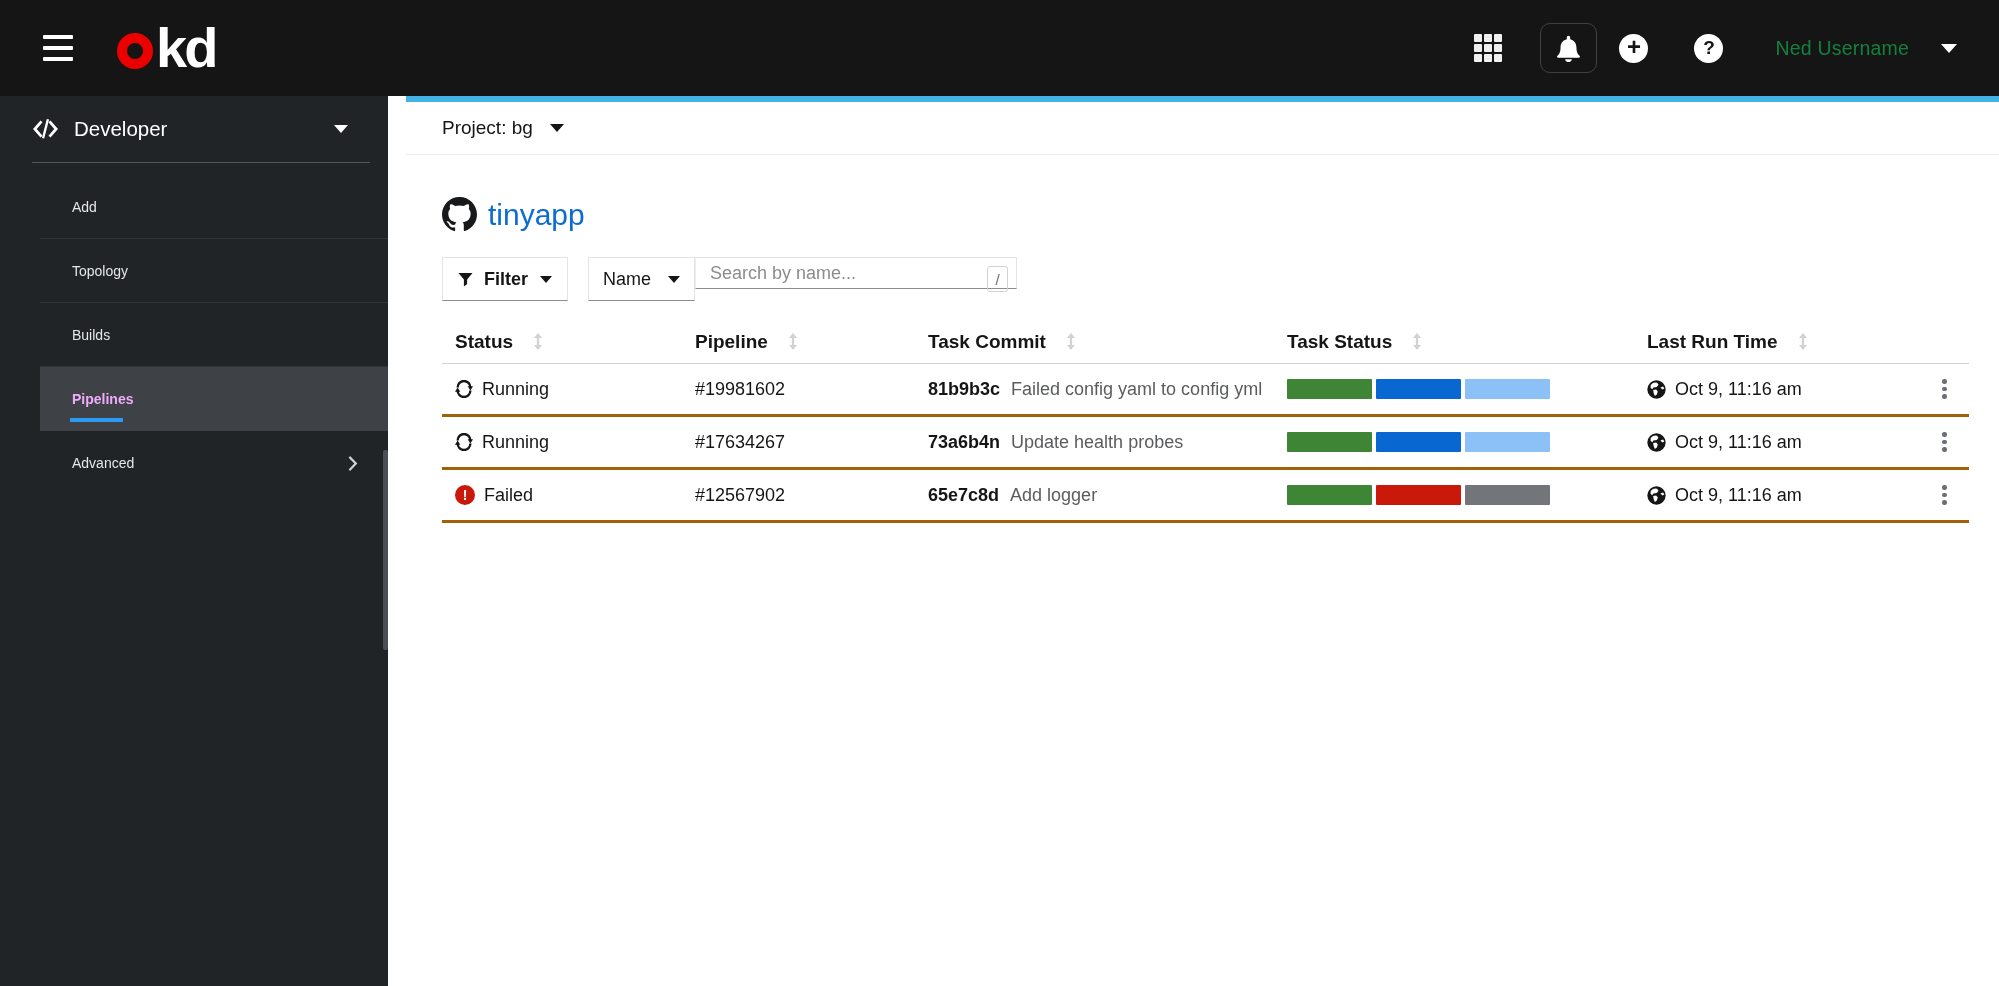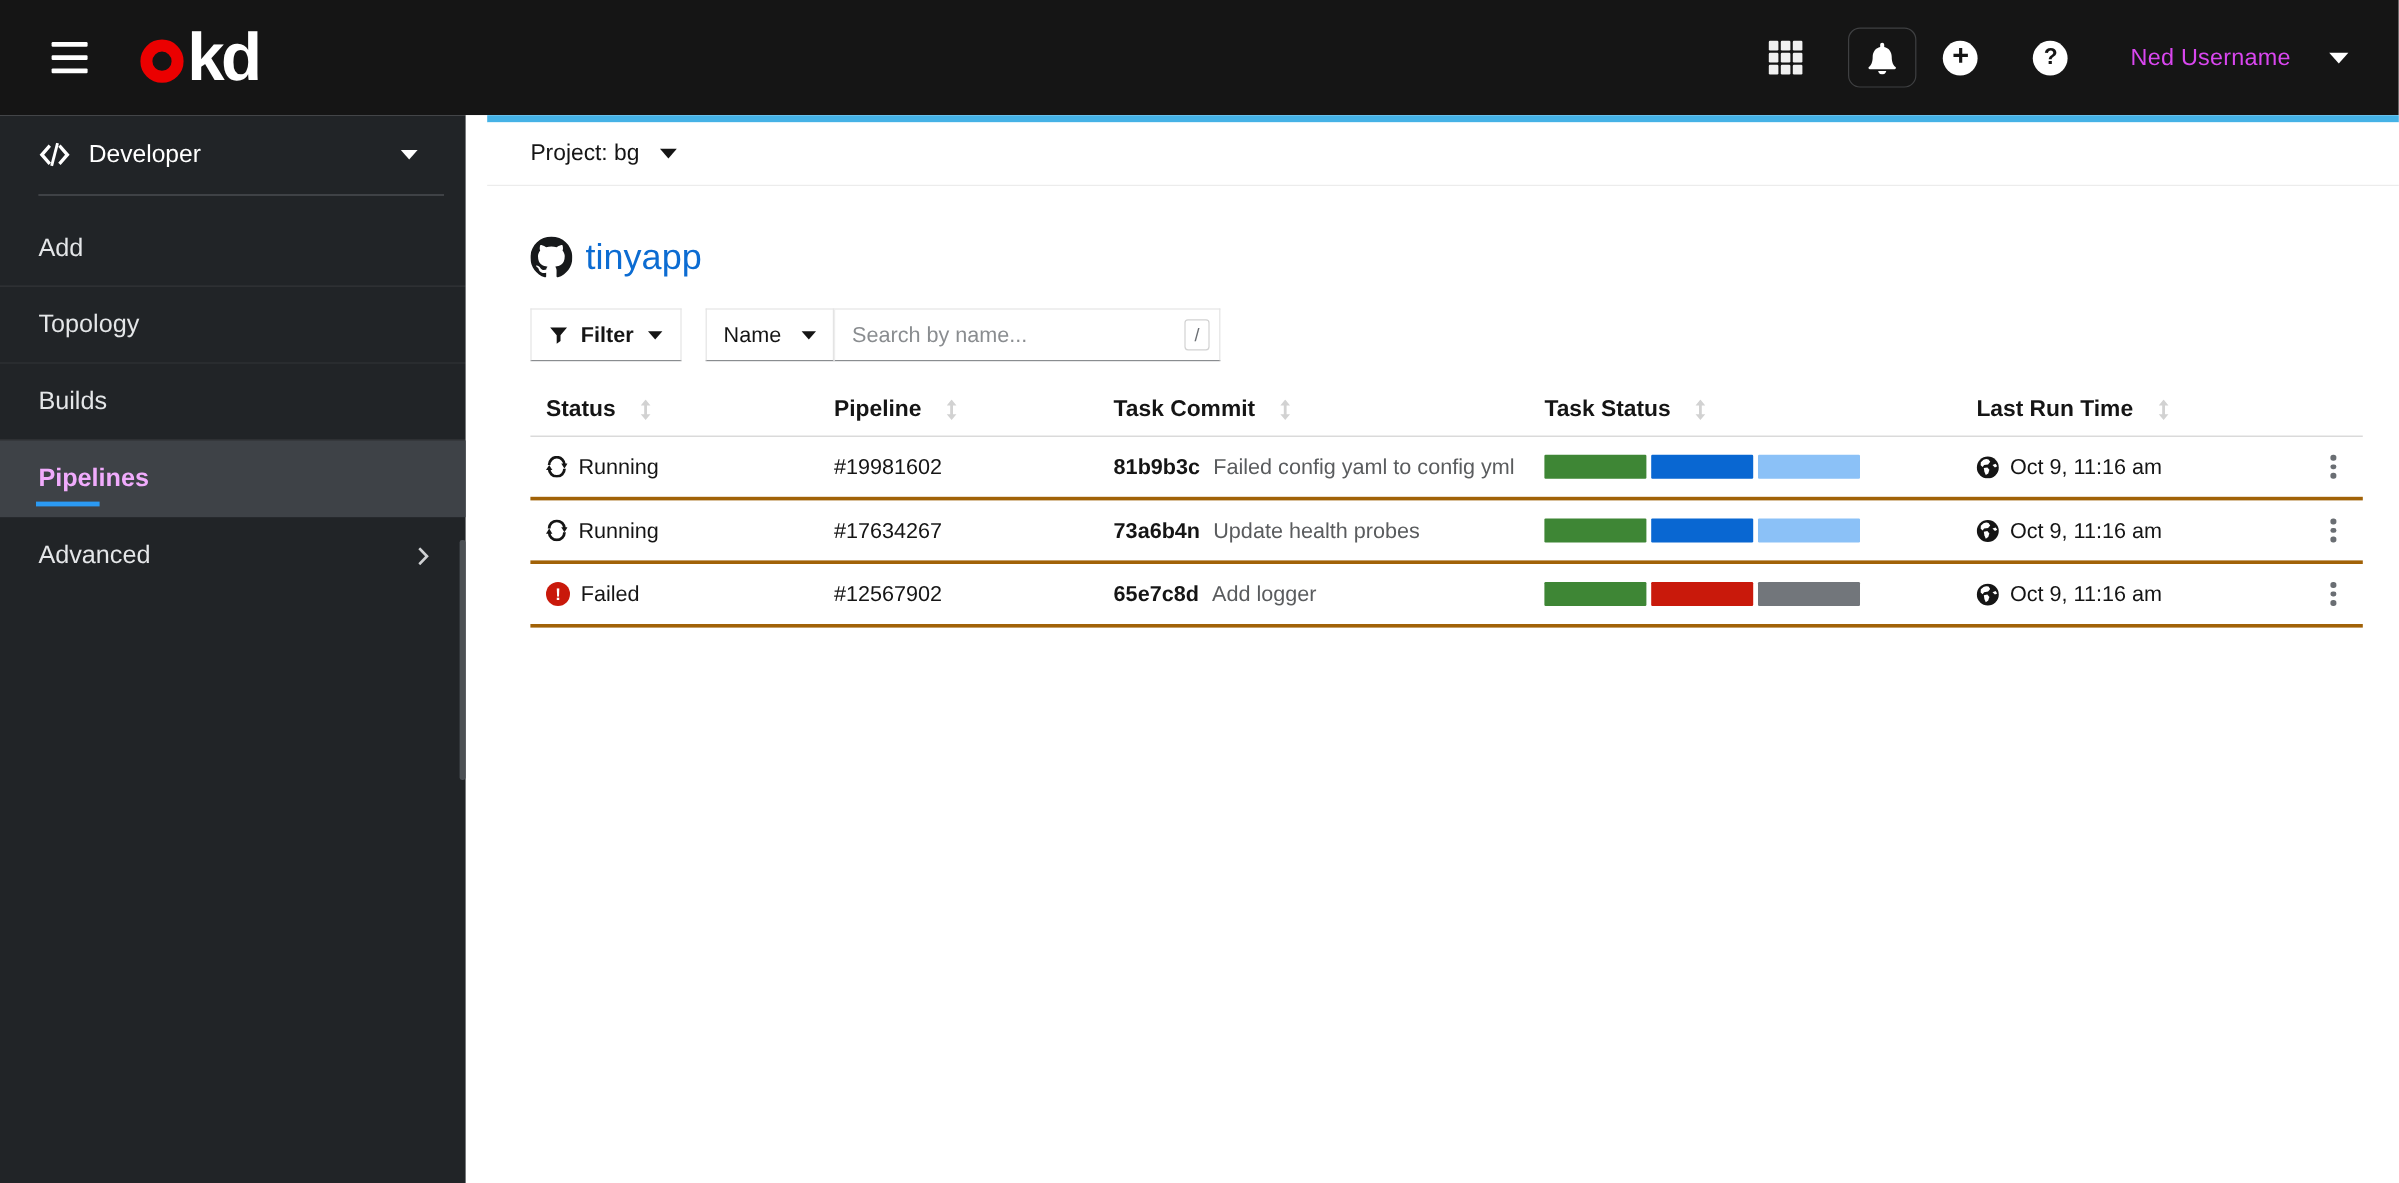--- a/index.html
+++ b/index.html
@@ -16,35 +16,35 @@
   .mh-right { margin-left:auto; display:flex; align-items:center; }
   .icon-btn { background:none; border:none; cursor:pointer; display:flex; align-items:center; justify-content:center; }
   .grid-icon { display:grid; grid-template-columns:repeat(3,8px); grid-template-rows:repeat(3,8px); gap:2px; }
   .grid-icon i { background:#f0f0f0; border-radius:1px; }
   .bell-box { width:57px; height:50px; border:1px solid #3f4042; border-radius:10px; margin:0 22px 0 38px; }
   .circle-glyph { width:29px; height:29px; border-radius:50%; background:#fff; color:#151515; font-weight:700;
     display:flex; align-items:center; justify-content:center; }
   .plus-btn { margin-right:46px; } .plus-btn .circle-glyph { font-size:24px; line-height:1; padding-bottom:2px; }
   .help-btn { margin-right:52px; } .help-btn .circle-glyph { font-size:19px; }
   .user-menu { display:flex; align-items:center; gap:32px; background:none; border:none; cursor:pointer; }
-  .user-name { color:#d946ef; font-size:19.5px; letter-spacing:0.2px; }
+  .user-name { color:#15803d; font-size:19.5px; letter-spacing:0.2px; }
   .caret-w { width:0; height:0; border-left:8px solid transparent; border-right:8px solid transparent; border-top:9px solid #fff; }
 
   
   .shell { display:flex; height:890px; }
 
   
   .sidebar { position:relative; width:388px; background:#212427; flex:none; }
   .persp { height:66px; display:flex; align-items:center; padding:0 40px 0 32px; cursor:pointer; }
   .persp-label { color:#fff; font-size:20.5px; margin-left:15px; }
   .persp-caret { margin-left:auto; width:0; height:0; border-left:7px solid transparent; border-right:7px solid transparent; border-top:8px solid #fff; }
   .persp-divider { height:1px; background:#53575c; margin:0 18px 0 32px; }
   .nav-list { list-style:none; margin-top:12px; }
   .nav-item { height:64px; display:flex; align-items:center; padding:0 30px 0 32px;
-    color:#e4e6e8; font-size:21px; border-bottom:1px solid rgba(255,255,255,0.08); cursor:pointer; position:relative; }
+    color:#e4e6e8; font-size:14px; border-bottom:1px solid rgba(255,255,255,0.08); cursor:pointer; position:relative;margin-left:40px; }
   .nav-item.active { background:#3e4247; border-bottom:none; font-weight:700; color:#f0abfc; }
   .nav-item.active .active-bar { position:absolute; left:30px; bottom:9px; width:53px; height:4px; background:#2b9af3; }
   .nav-item.no-border { border-bottom:none; }
   .nav-chevron { margin-left:auto; }
   .side-scroll-thumb { position:absolute; right:0; top:354px; width:5px; height:200px; background:#4c5054; border-radius:2px; }
 
   
   .content { flex:1; background:#fff; display:flex; flex-direction:column;padding-left:18px; }
   .accent-line { height:6px; background:#45b2e6; }
   .project-bar { height:53px; background:#fff; border-bottom:1px solid #ececec; display:flex; align-items:center;
@@ -55,21 +55,21 @@
   .page-title .gh { width:35px; height:35px; }
   .title-text { font-size:30px; color:#0c6cd2; font-weight:400; }
 
   
   .toolbar { display:flex; margin:25px 0 0 36px; }
   .ctl { height:44px; background:#fff; border:1px solid #e4e4e4; border-bottom-color:#8a8d90; display:flex; align-items:center; }
   .filter-dd { width:126px; padding:0 15px; gap:11px; cursor:pointer; font-size:18px; color:#151515;font-weight:bold; }
   .name-dd { width:107px; margin-left:20px; padding:0 14px; gap:12px; cursor:pointer; font-size:18px; color:#151515; }
   .caret-s { width:0; height:0; border-left:6px solid transparent; border-right:6px solid transparent; border-top:7px solid #151515; margin-left:auto; }
   .search-wrap { position:relative; }
-  .search-input { width:322px; height:44px; border:1px solid #e4e4e4; border-bottom-color:#8a8d90; border-left:1px solid #ededed;
+  .search-input { width:322px; height:32px; border:1px solid #e4e4e4; border-bottom-color:#8a8d90; border-left:1px solid #ededed;
     padding:0 40px 0 14px; font-size:18px; color:#151515; font-family:inherit; }
   .search-input::placeholder { color:#8a8d90; }
   .slash-badge { position:absolute; right:9px; top:9px; width:21px; height:26px; border:1px solid #d2d2d2; border-radius:3px;
     display:flex; align-items:center; justify-content:center; font-size:15px; color:#6a6e73; }
 
   
   .table { margin:19px 33px 0 36px; }
   .tr { display:grid; grid-template-columns:240px 233px 359px 360px 291px 1fr; align-items:center; }
   .thead { height:44px; border-bottom:1px solid #d2d2d2; }
   .th { display:flex; align-items:center; gap:20px; font-weight:700; font-size:19px; color:#151515; padding-left:13px; cursor:pointer; }

